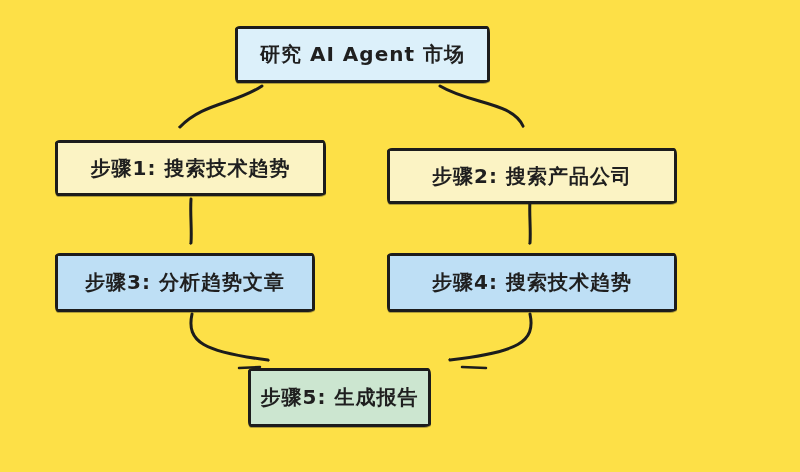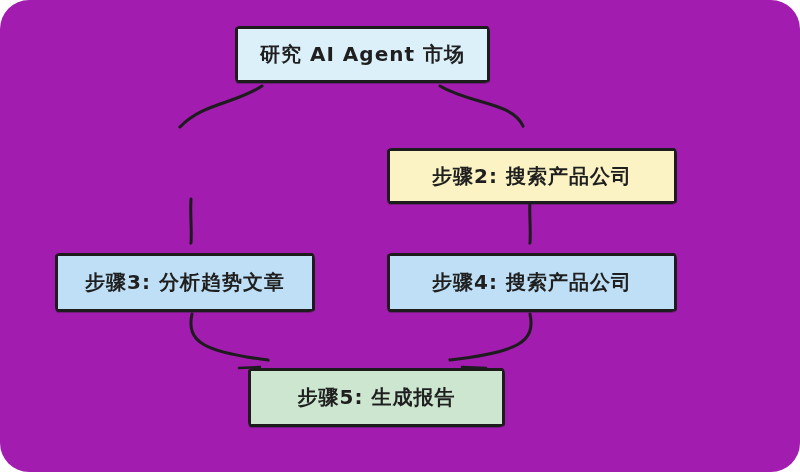--- a/index.html
+++ b/index.html
@@ -37,26 +37,26 @@
     letter-spacing: 1px;
     white-space: nowrap;
   }
 
   
   .node-root  { left: 235px; top:  26px; width: 255px; height: 57px; }
   .node-step1 { left:  55px; top: 140px; width: 271px; height: 56px; }
   .node-step2 { left: 387px; top: 140px; width: 290px; height: 56px; margin-top: 8px; }
   .node-step3 { left:  55px; top: 253px; width: 260px; height: 59px; }
   .node-step4 { left: 387px; top: 253px; width: 290px; height: 59px; }
-  .node-step5 { left: 248px; top: 368px; width: 257px; height: 59px; }
+  .node-step5 { left: 248px; top: 368px; width: 183px; height: 59px; }
 </style>
 </head>
 <body>
 
-<div class="canvas" style="background-color: #a21caf; border-radius: 29px;">
+<div class="canvas" style="background-color: #fde047;">
 
   <svg class="edges-layer" viewBox="0 0 800 472" xmlns="http://www.w3.org/2000/svg">
     <defs>
       <marker id="vhead" markerUnits="userSpaceOnUse" markerWidth="30" markerHeight="30" refX="0" refY="0" orient="auto">
         <path d="M -12 -7.5 L 0 0 L -12 7.5" fill="none" stroke="#1c1c1c" stroke-width="3" stroke-linecap="round" stroke-linejoin="round"></path>
       </marker>
     </defs>
 
     <g fill="none" stroke="#1c1c1c" stroke-width="3" stroke-linecap="round">
       <path d="M 262 86 C 235 104, 203 103, 180 127" marker-end="url(#vhead)"></path>
@@ -68,30 +68,33 @@
 
       <path stroke-width="2.5" d="M 239 368 L 260 367"></path>
       <path stroke-width="2.5" d="M 462 367 L 486 368"></path>
     </g>
   </svg>
 
   <div class="node node-root" style="background-color: rgb(220, 240, 250);">
     <span class="node-label">研究 AI Agent 市场</span>
   </div>
 
+  <div class="node node-step1" style="background-color: rgb(251, 243, 196);">
+    <span class="node-label">步骤1: 搜索技术趋势</span>
+  </div>
 
   <div class="node node-step2" style="background-color: rgb(251, 243, 196);">
     <span class="node-label">步骤2: 搜索产品公司</span>
   </div>
 
   <div class="node node-step3" style="background-color: rgb(190, 223, 245);">
     <span class="node-label">步骤3: 分析趋势文章</span>
   </div>
 
   <div class="node node-step4" style="background-color: rgb(190, 223, 245);">
-    <span class="node-label">步骤4: 搜索产品公司</span>
+    <span class="node-label">步骤4: 搜索技术趋势</span>
   </div>
 
   <div class="node node-step5" style="background-color: rgb(204, 230, 208);">
     <span class="node-label">步骤5: 生成报告</span>
   </div>
 
 </div>
 
 </body></html>

